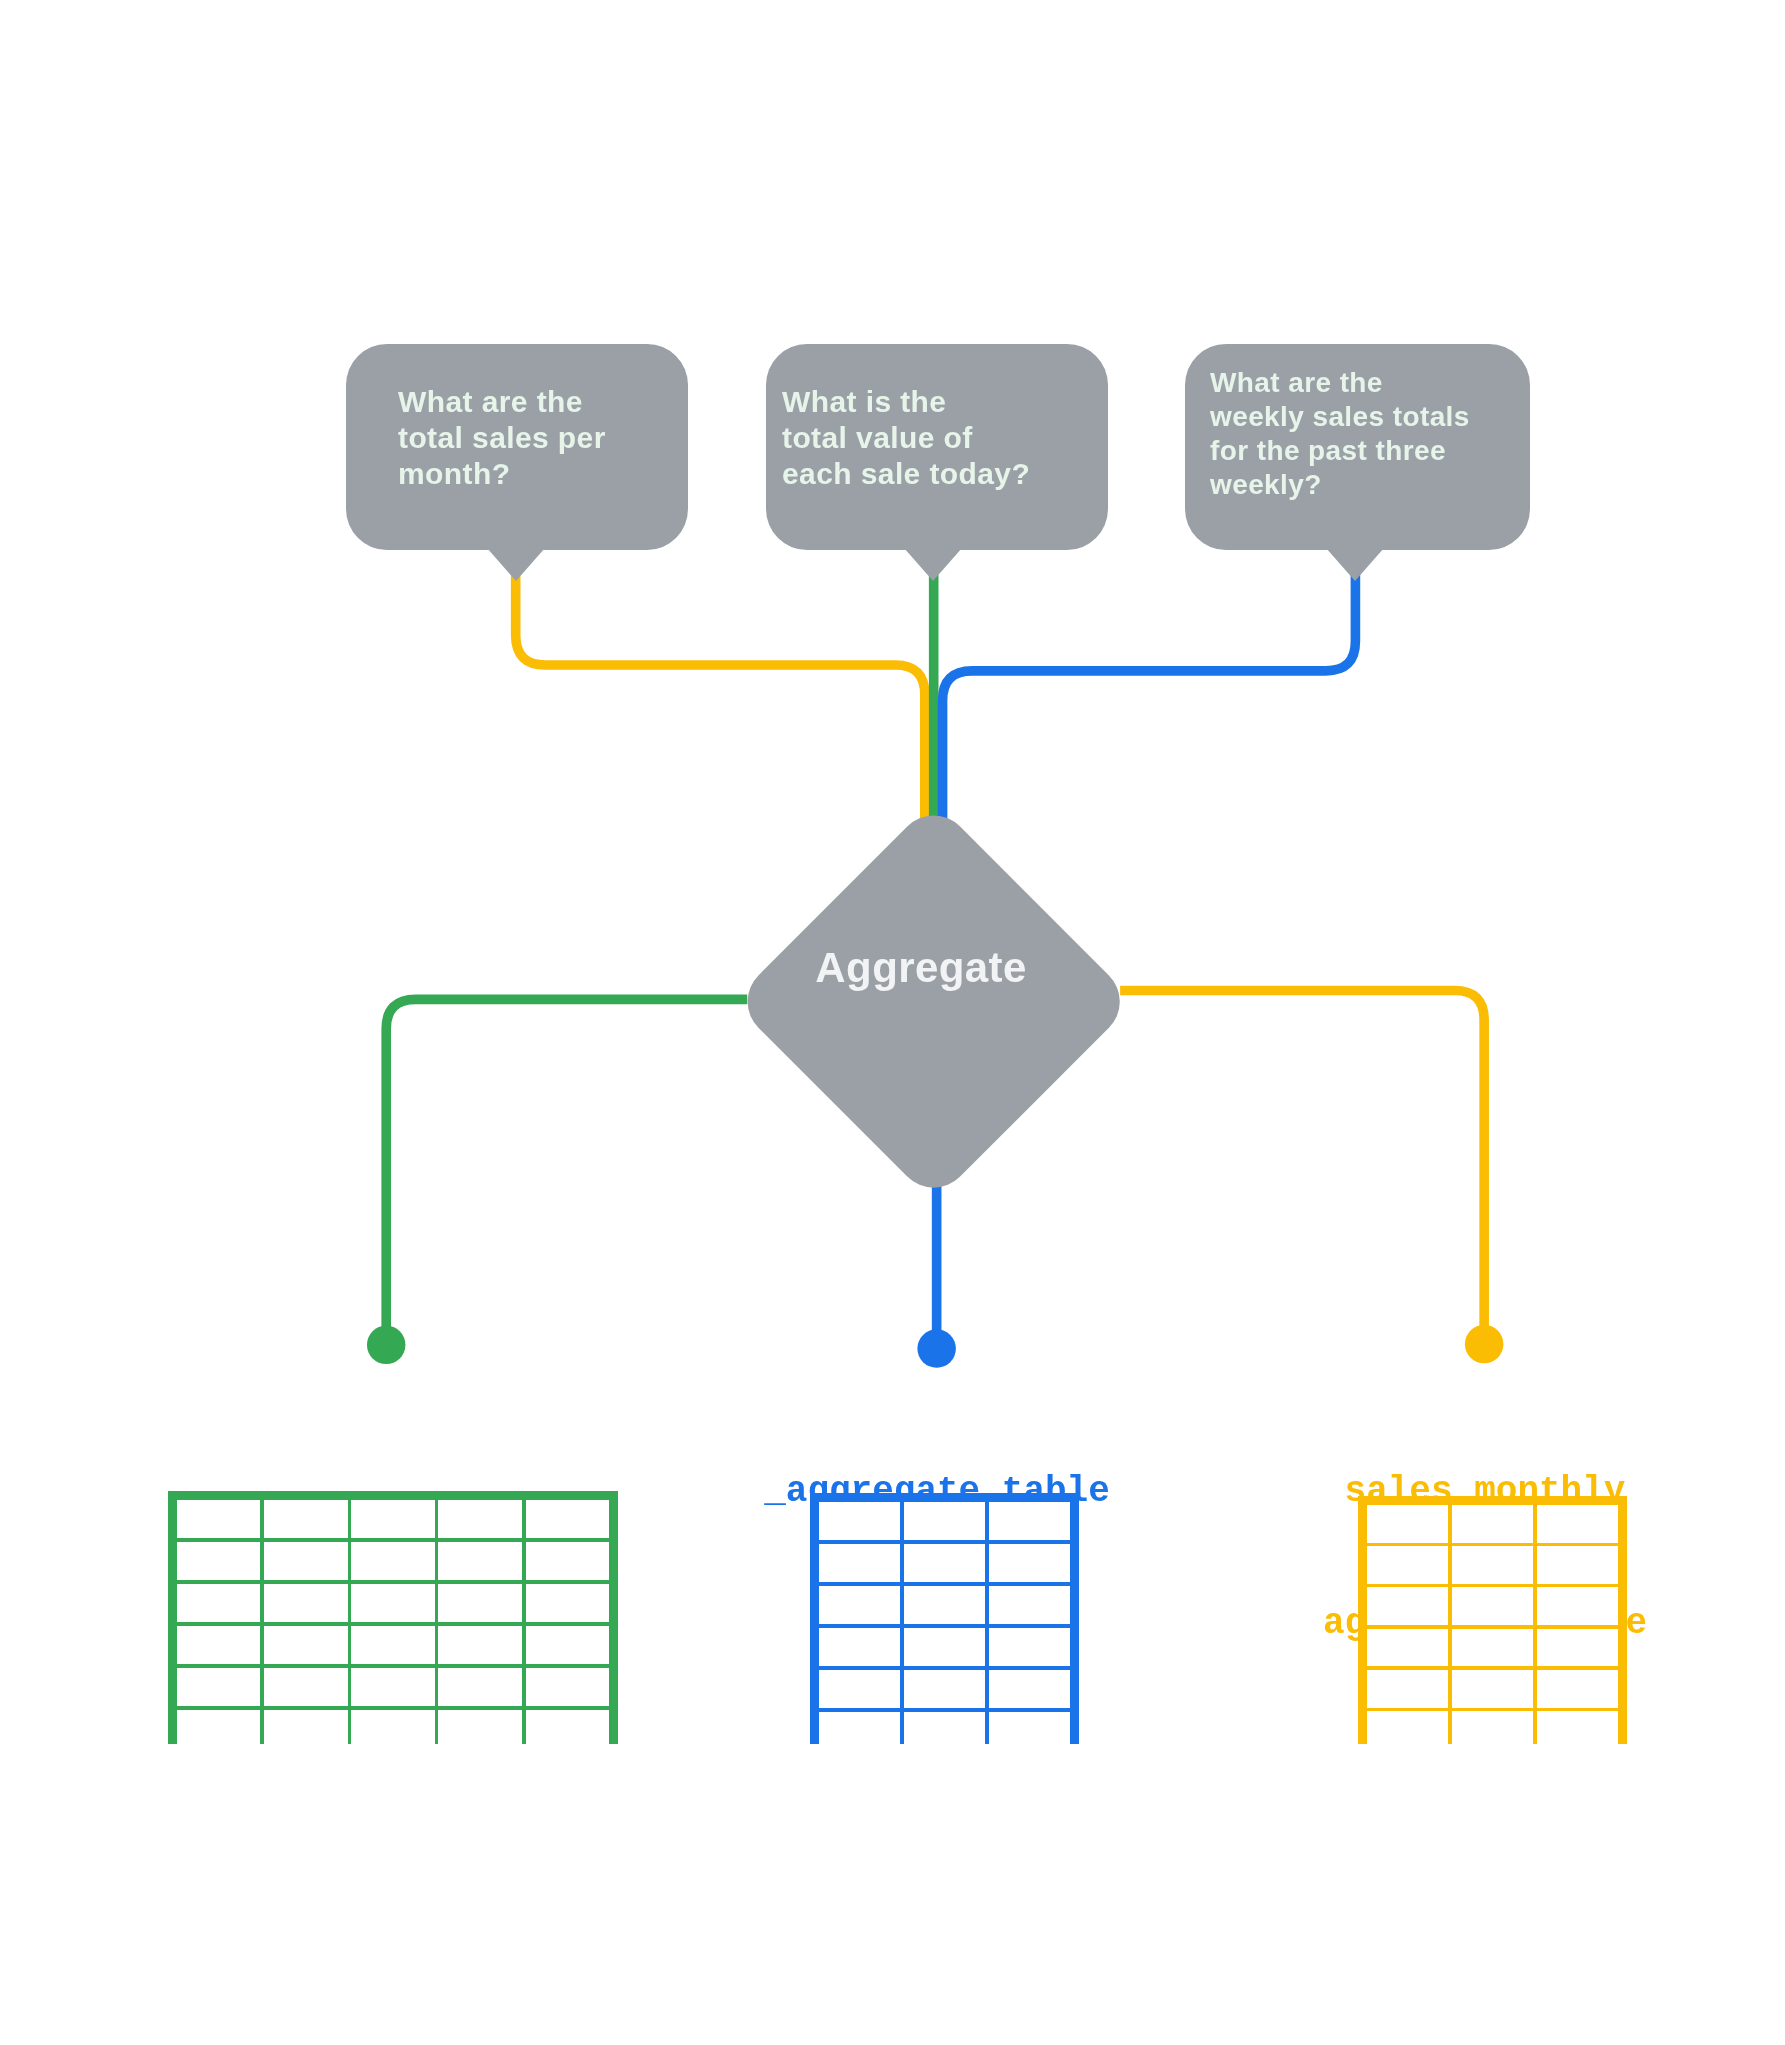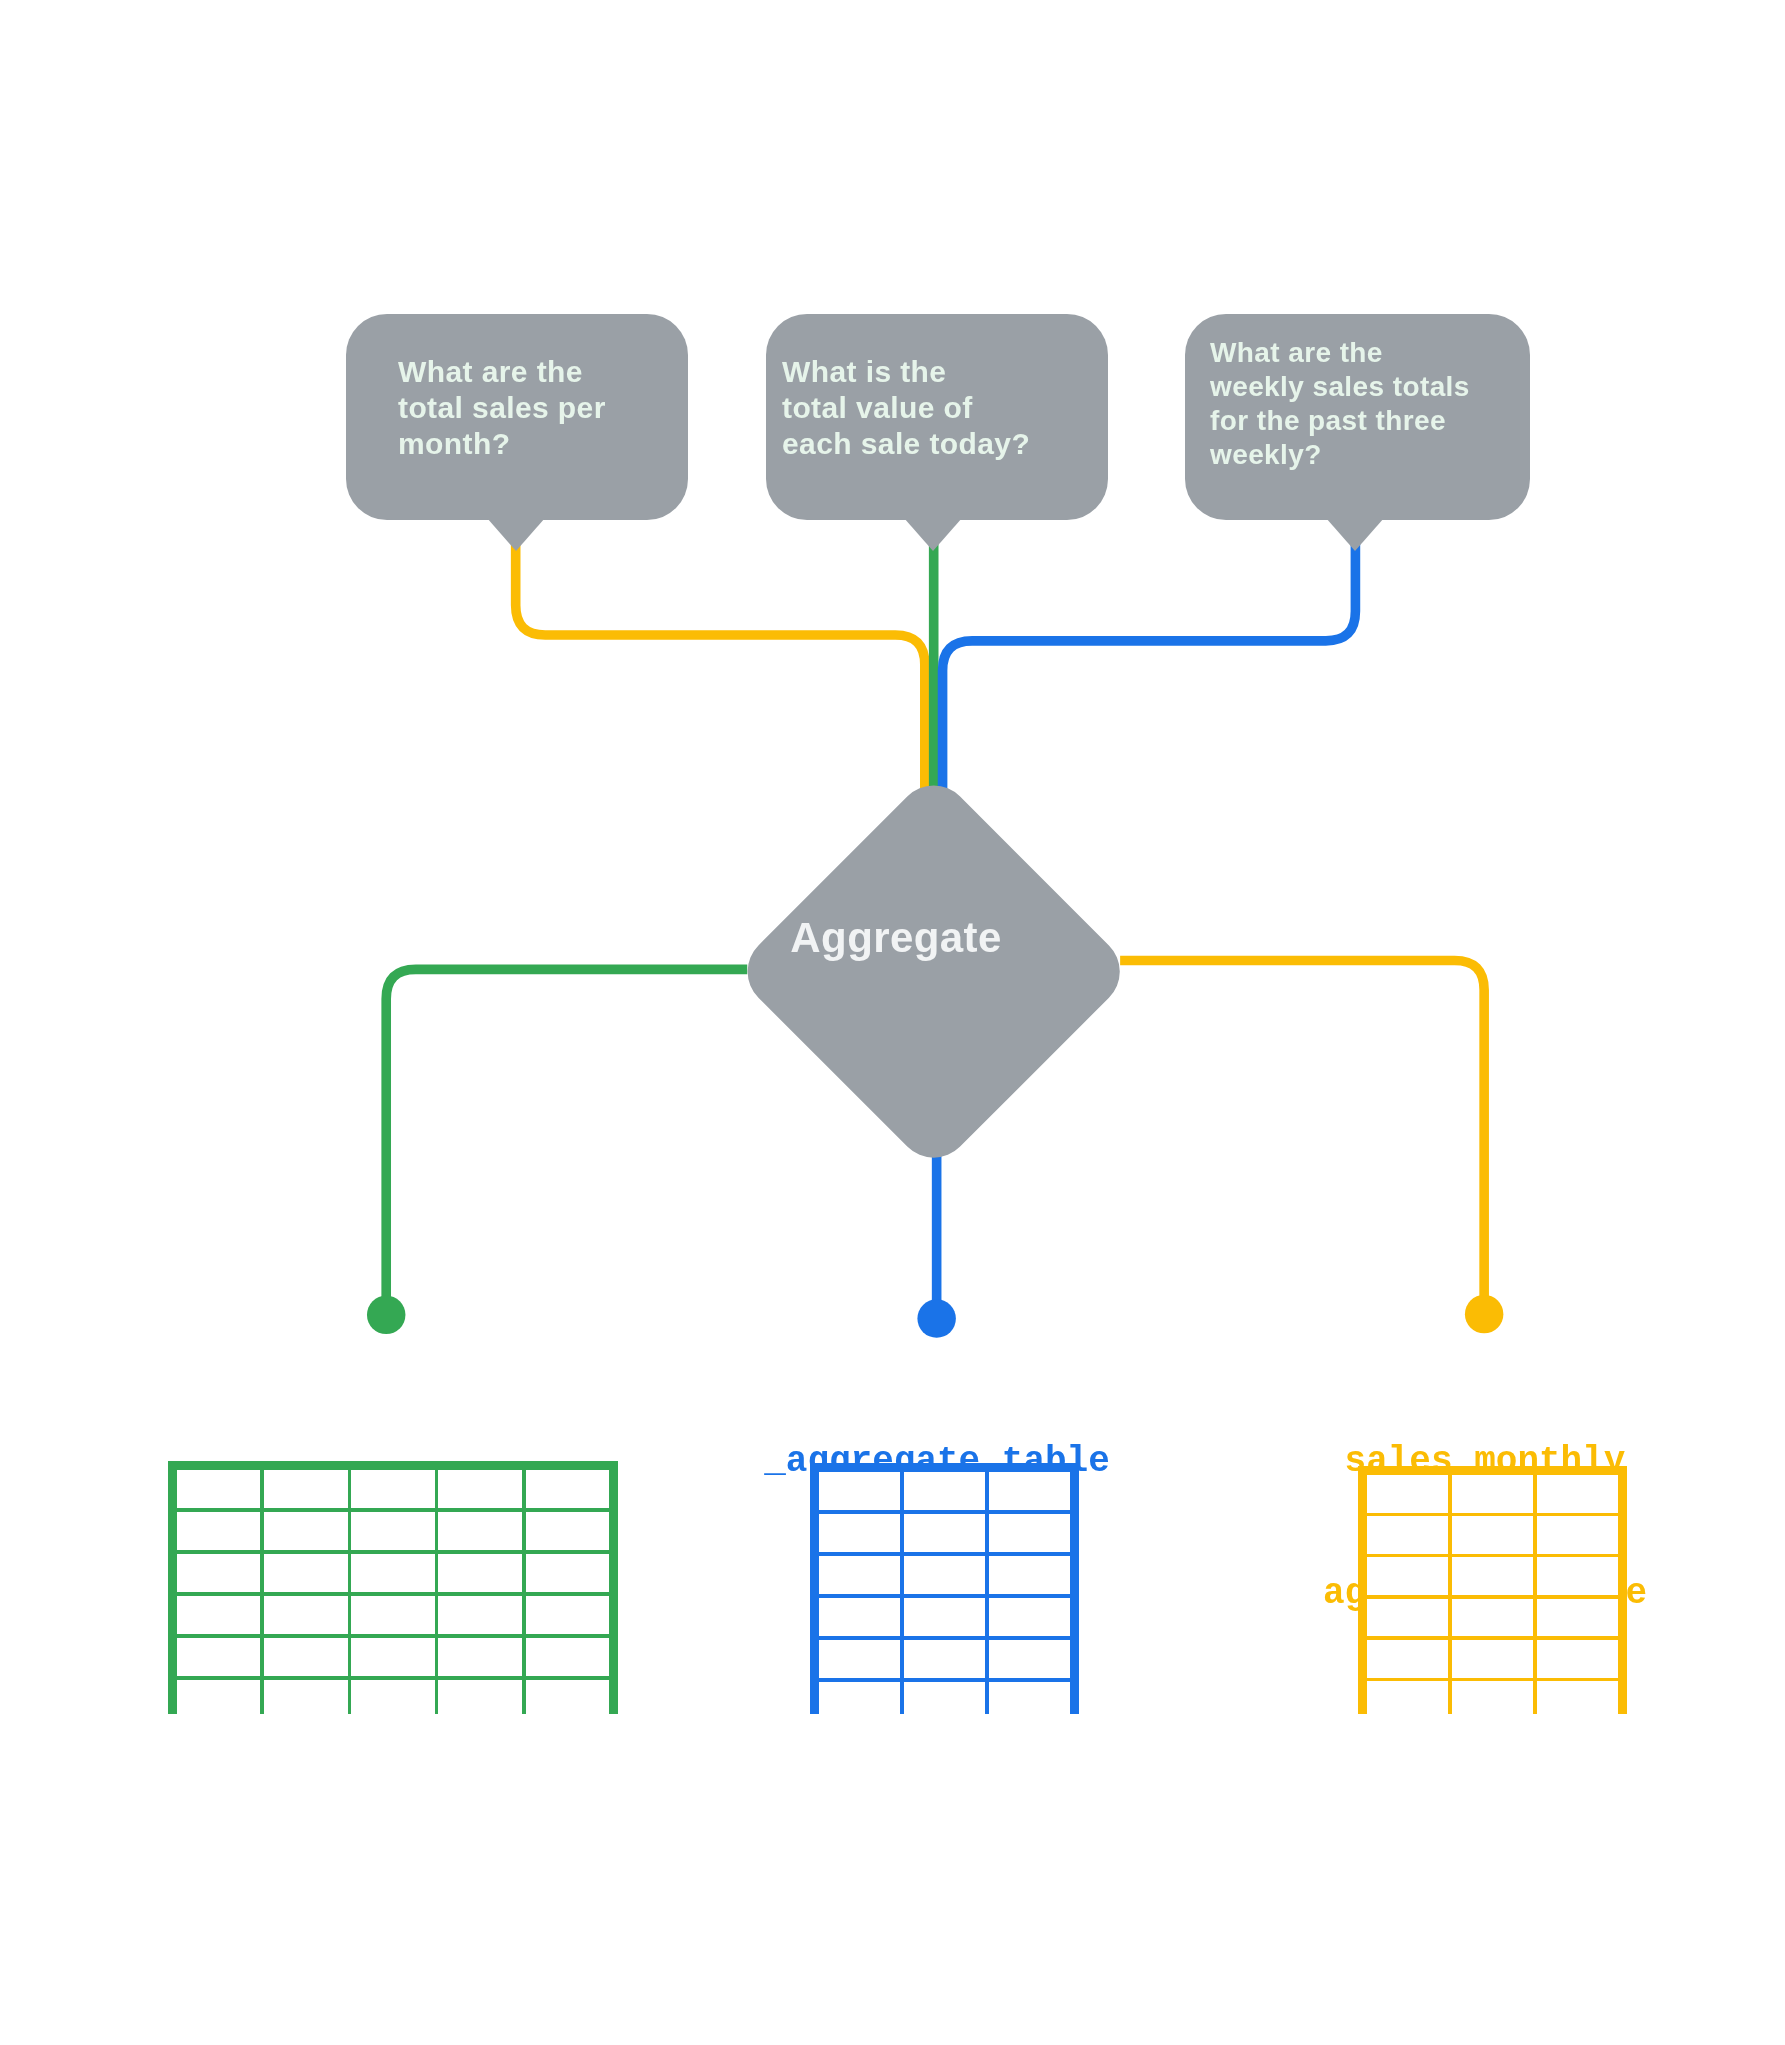--- a/index.html
+++ b/index.html
@@ -2,20 +2,21 @@
 <html style="--gray: #9AA0A6; --bubble-text: #E6F4EA; --diamond-text: #F1F3F4; --green: #34A853; --blue: #1A73E8; --yellow: #FBBC04;font-size:12px"><head>
 <meta charset="utf-8">
 <style>
   html,body{margin:0;padding:0;background:#ffffff;}
   .stage{
     position:relative;
     width:1786px;height:1714px;
     background:#ffffff;
     font-family:"Liberation Sans", sans-serif;
     overflow:hidden;
+    margin-top:30px;
   }
   .layer{position:absolute;left:0;top:0;}
 
   
   .bubble{
     position:absolute;
     background:var(--gray,#9AA0A6);
     border-radius:41px;
     box-sizing:border-box;
   }
@@ -31,21 +32,21 @@
     bottom:-31px;
     width:0;height:0;
     border-left:29px solid transparent;
     border-right:29px solid transparent;
     border-top:33px solid var(--gray,#9AA0A6);
   }
 
   
   .diamond-label{
     position:absolute;
-    left:711px;top:911px;width:370px;
+    left:736px;top:911px;width:370px;
     text-align:center;
     color:var(--diamond-text,#F1F3F4);
     font-weight:700;
     font-size:42px;
     line-height:54px;
     letter-spacing:0.4px;
   }
 
   
   .table-label{

